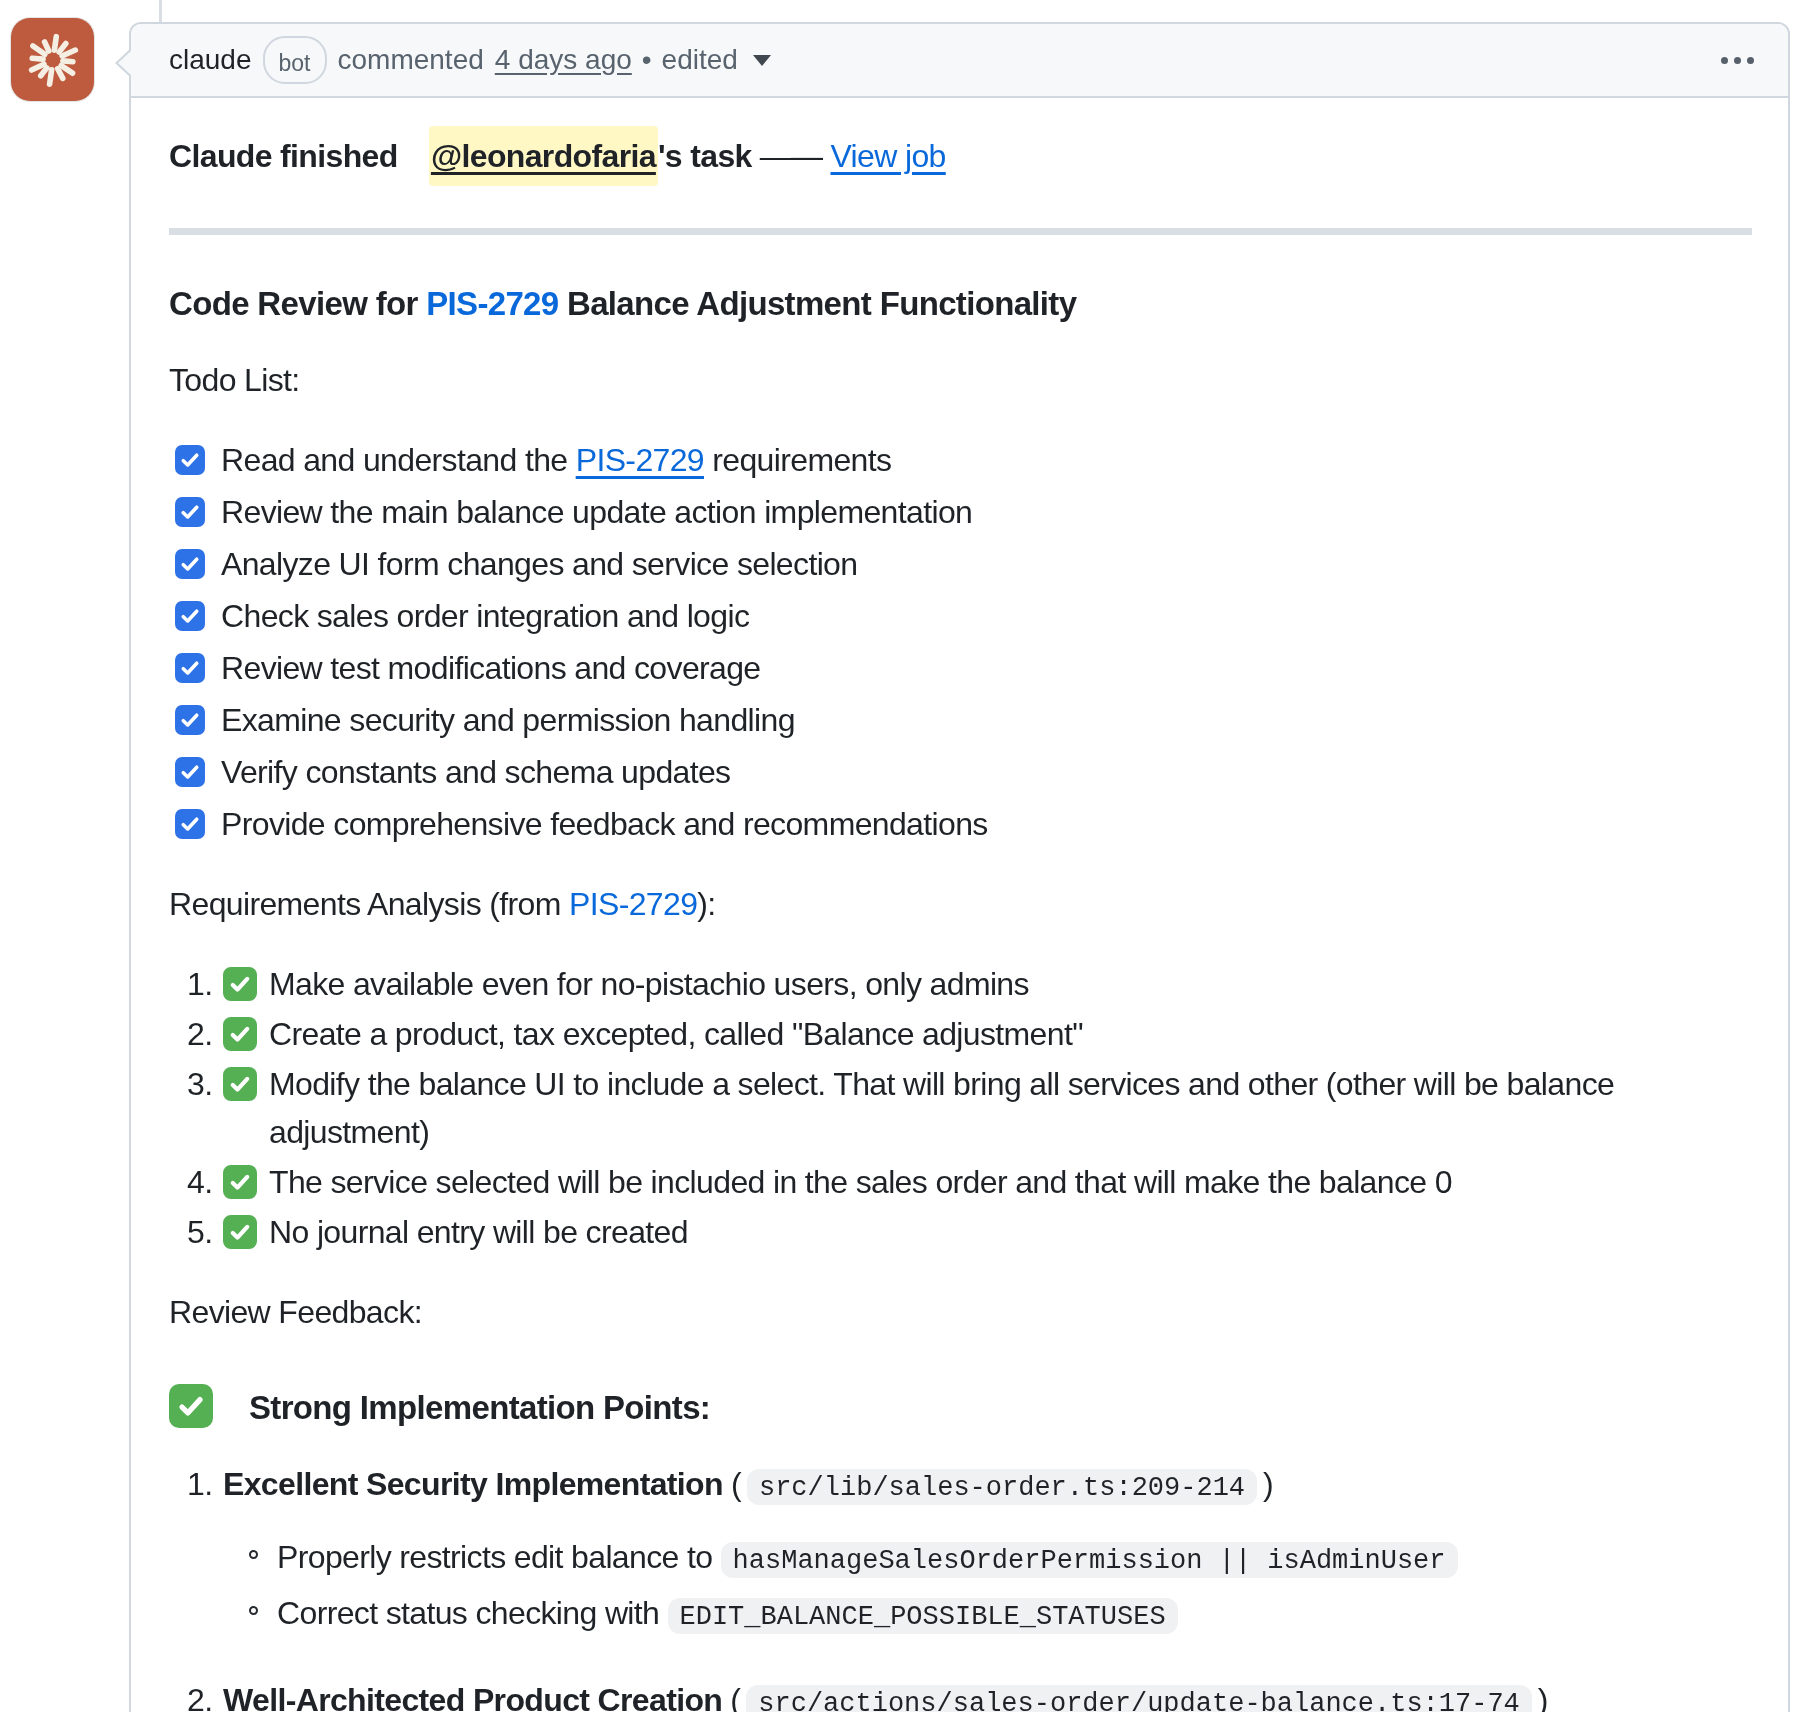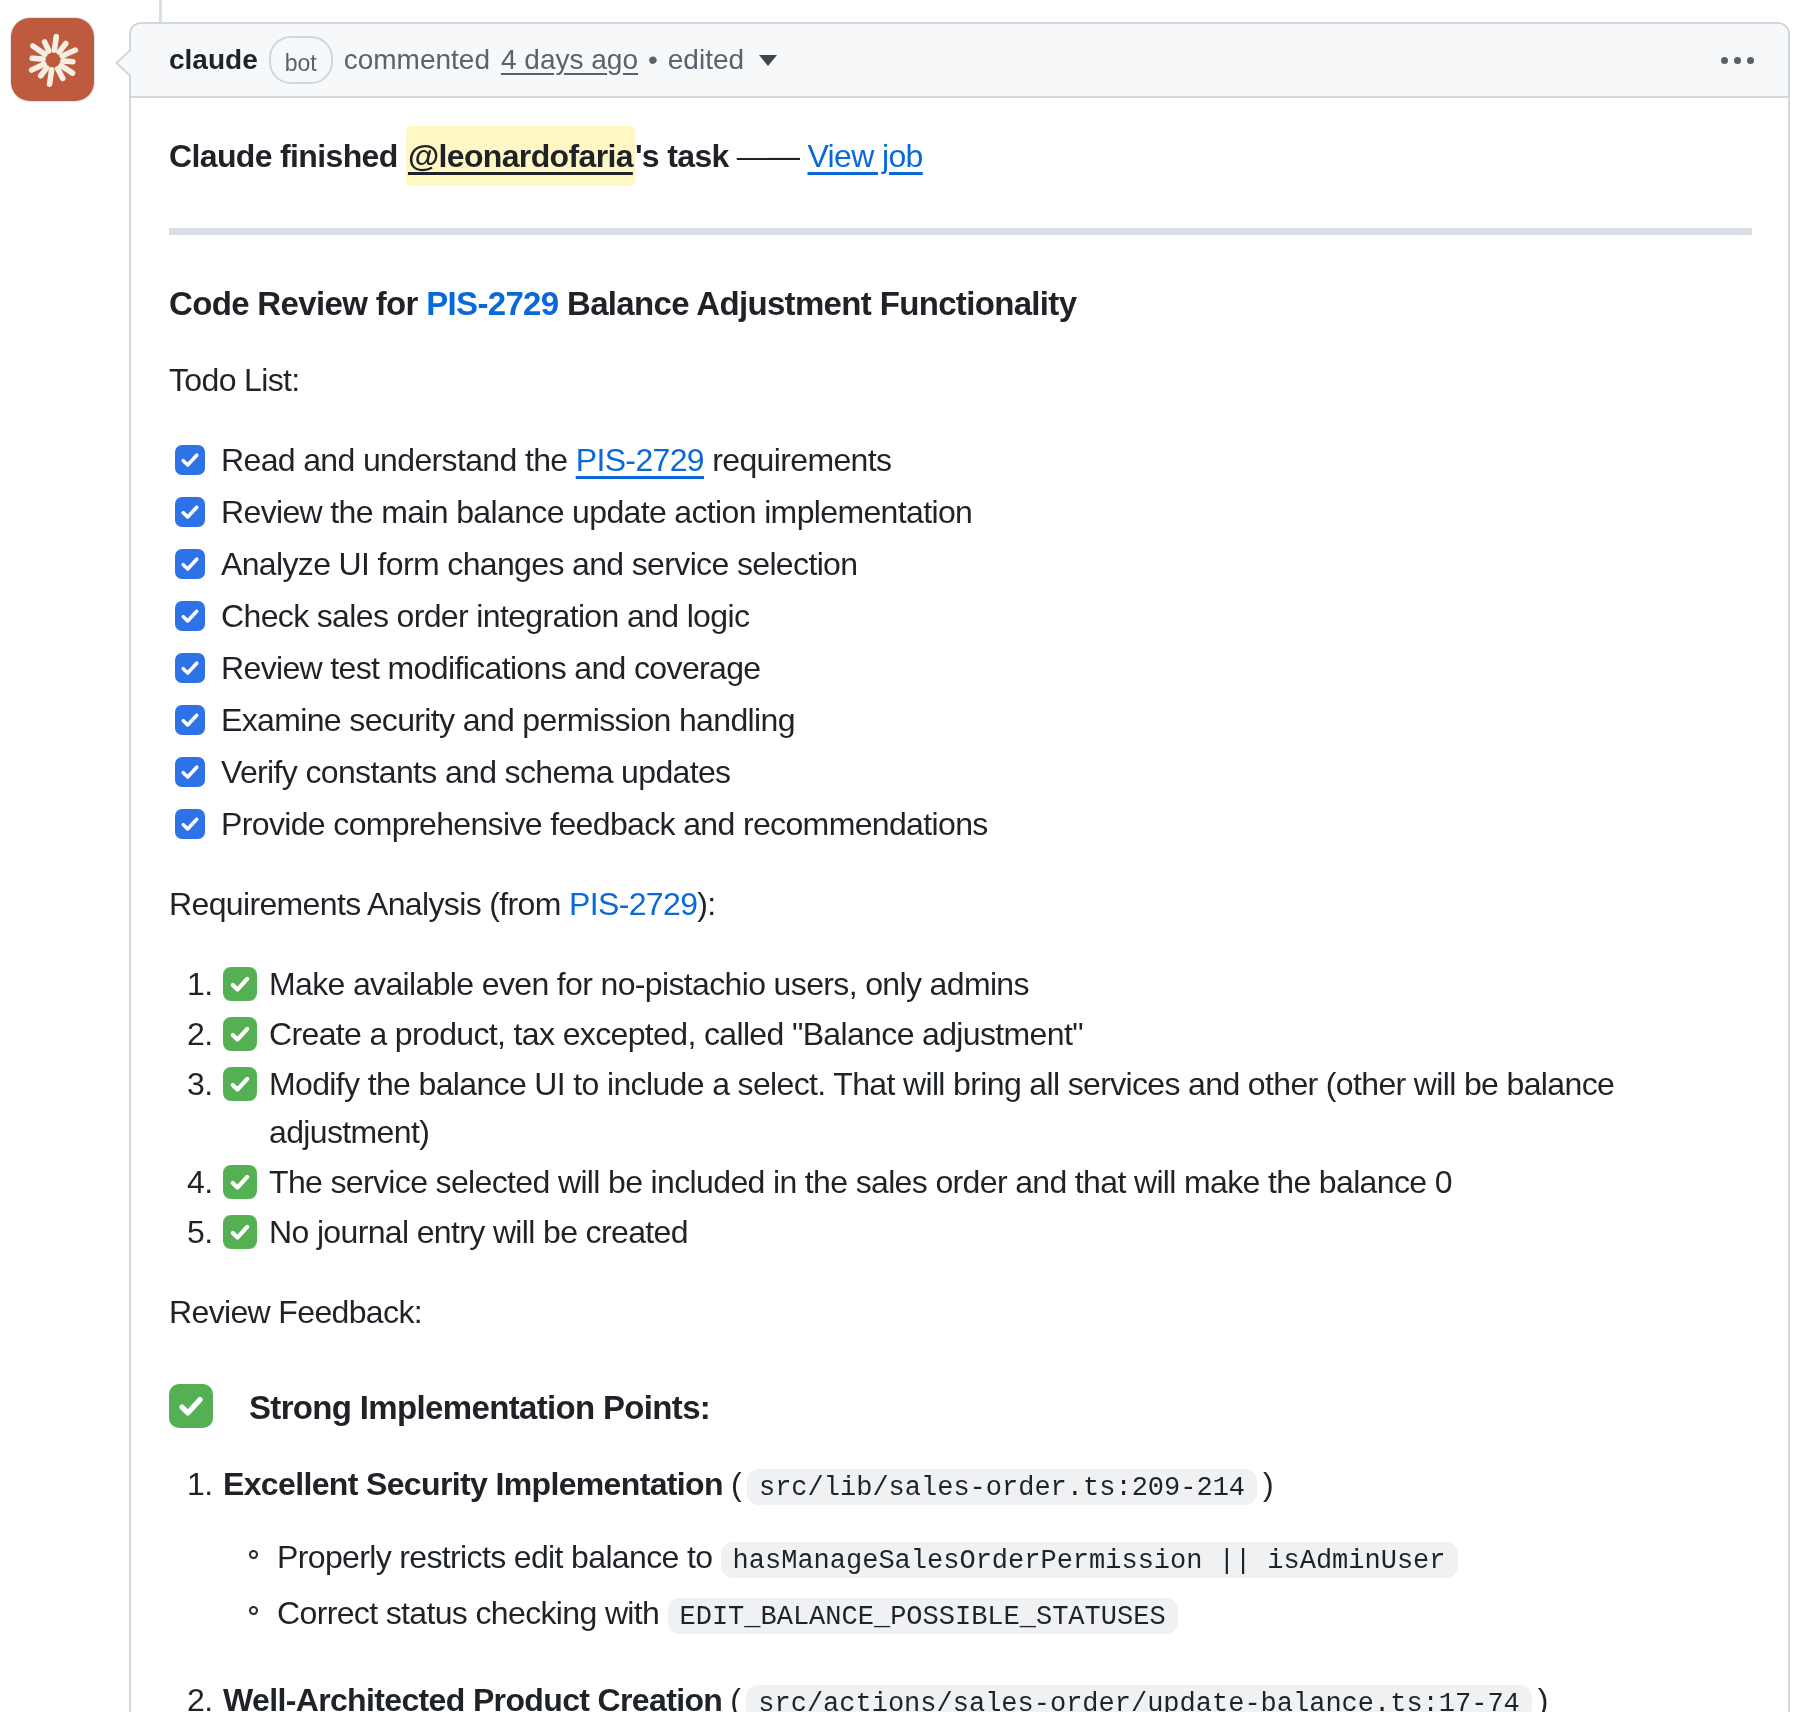--- a/index.html
+++ b/index.html
@@ -36,40 +36,40 @@
     border:15px solid transparent;border-left:0;border-right:16px solid var(--border);}
   .comment-caret::after{content:"";position:absolute;left:3px;top:-13px;width:0;height:0;
     border:13px solid transparent;border-left:0;border-right:14px solid var(--header-bg);}
   .comment-header{
     display:flex;align-items:center;justify-content:space-between;
     background:var(--header-bg);border-bottom:2px solid var(--border);
     border-radius:10px 10px 0 0;padding:0 30px 0 38px;height:74px;
     font-size:28px;color:var(--muted-text);
   }
   .header-left{display:flex;align-items:center;gap:11px;}
-  .author{font-weight:700;color:var(--text);text-decoration:none;cursor:pointer;}
+  .author{font-weight:400;color:var(--text);text-decoration:none;cursor:pointer;}
   .bot-badge{
     font-size:23px;line-height:1;border:2px solid var(--border);border-radius:22px;
     padding:14px 14px 7px;color:var(--muted-text);background:transparent;
   }
   .timestamp{color:var(--muted-text);text-decoration:underline;text-underline-offset:4px;cursor:pointer;}
   .dot-sep{margin:0 -1px;}
   .edited-caret-btn{background:none;border:0;padding:0 0 0 4px;cursor:pointer;display:flex;align-items:center;}
   .caret-down{width:0;height:0;border-left:9px solid transparent;border-right:9px solid transparent;
     border-top:11px solid #40474f;display:inline-block;}
   .kebab{background:none;border:0;display:flex;gap:6px;align-items:center;cursor:pointer;padding:10px 4px;}
   .kebab .dot{width:7px;height:7px;border-radius:50%;background:#57606a;}
 
   .comment-body{padding:34px 36px 40px 38px;font-size:32px;line-height:1.5;letter-spacing:-0.02em;}
   .comment-body p{margin:0 0 32px;}
   .bold{font-weight:400;}
   a.link{color:var(--accent-link);text-decoration:none;cursor:pointer;}
   a.u{text-decoration:underline;text-underline-offset:5px;}
   .mention{background:var(--mention-highlight);color:var(--text);font-weight:700;
-    text-decoration:underline;text-underline-offset:5px;border-radius:4px;padding:12px 2px;cursor:pointer;}
+    text-decoration:underline;text-underline-offset:5px;border-radius:4px;padding:12px 2px;cursor:pointer;margin-left:23px;}
   .dash{margin:0 8px;}
   hr{border:0;height:7px;background:var(--hr);margin:48px 0;}
   h3{font-size:33px;line-height:1.25;margin:48px 0 32px;font-weight:700;letter-spacing:-0.02em;}
 
   ul,ol{margin:0 0 32px;padding:0;}
   .task-list{list-style:none;padding-left:6px;}
   .task-item{display:flex;align-items:flex-start;margin:4px 0;}
   .checkbox{width:30px;height:30px;border-radius:7px;background:var(--checkbox-blue);
     flex:none;margin:9px 16px 0 0;display:flex;align-items:center;justify-content:center;cursor:pointer;border:0;padding:0;}
   .req-list{list-style:none;padding-left:18px;}

